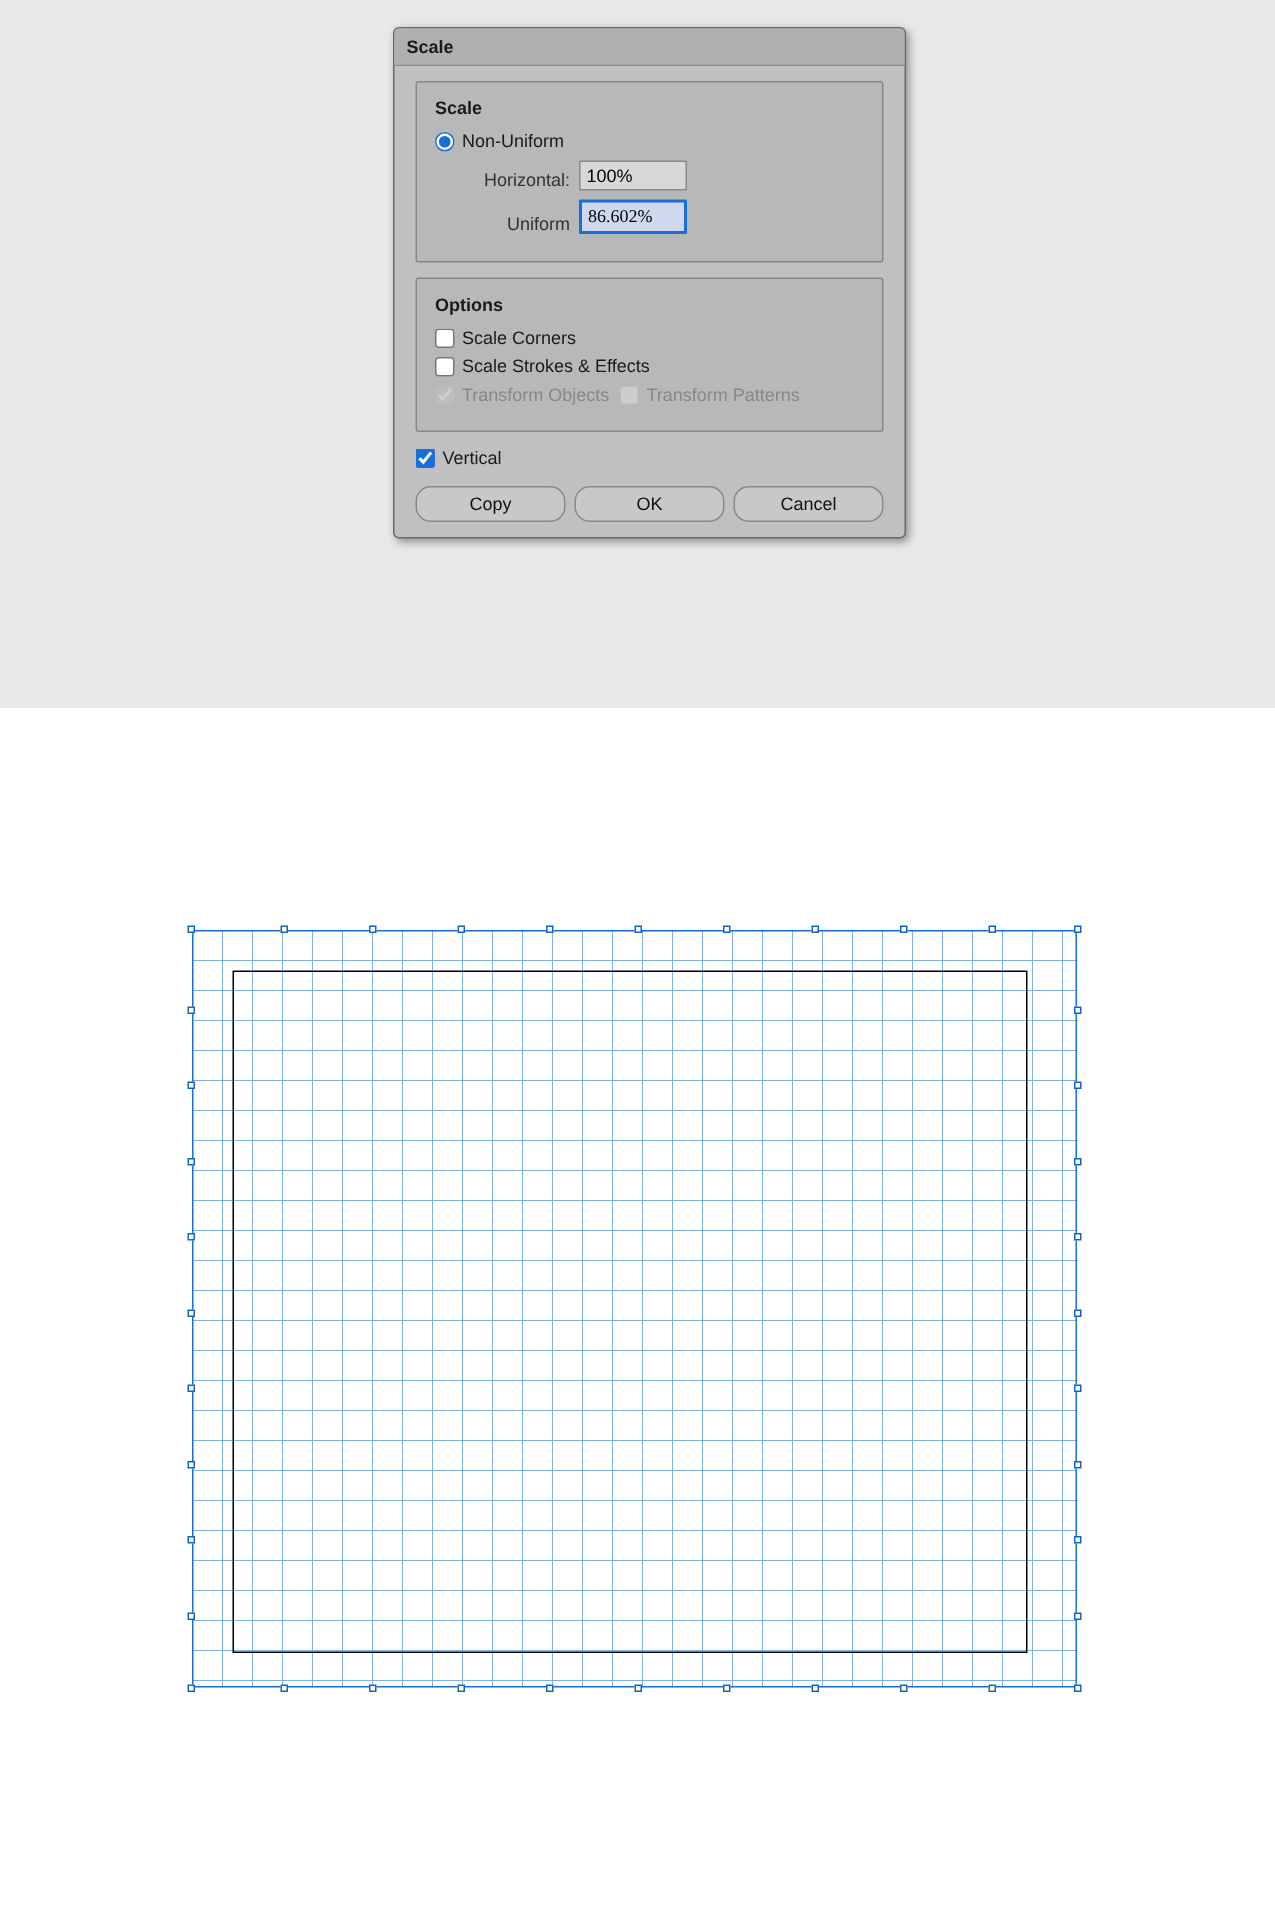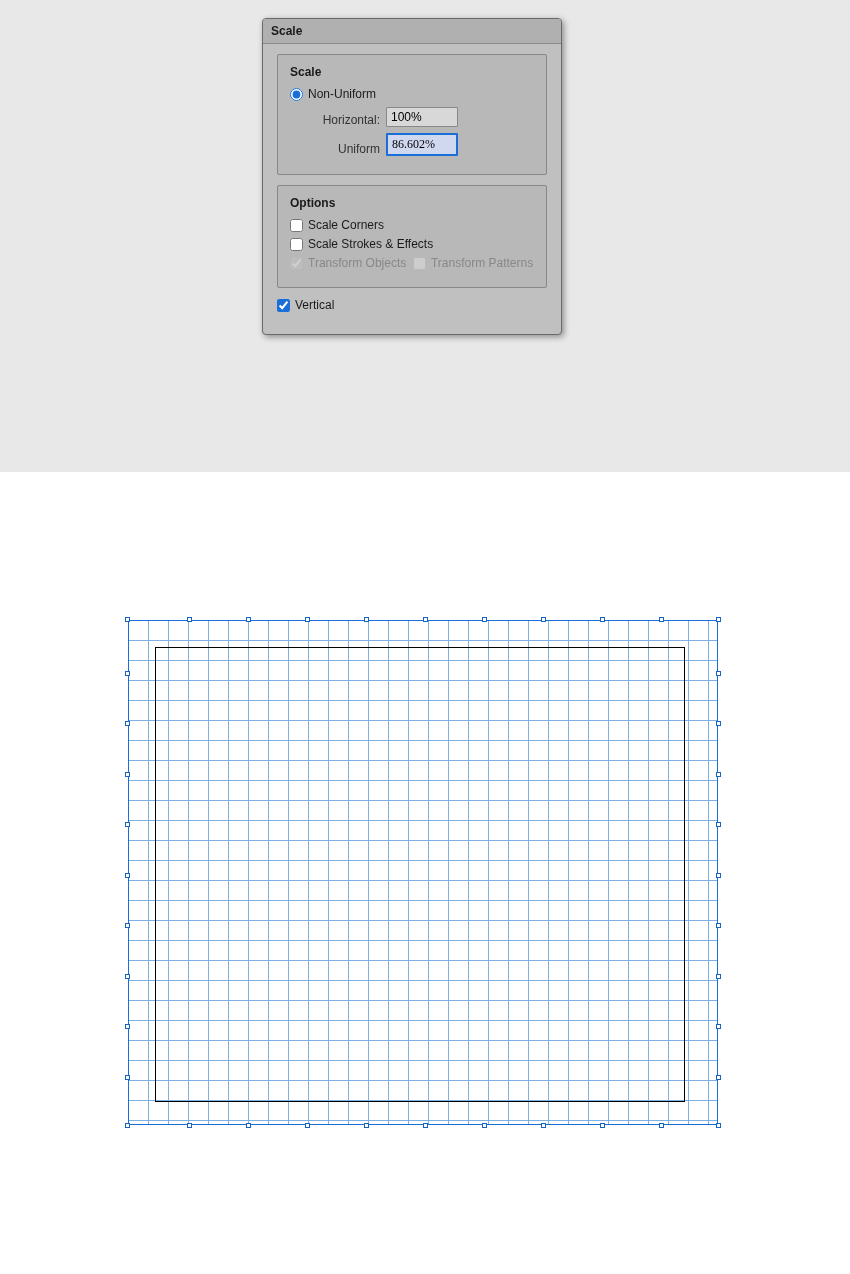--- a/index.html
+++ b/index.html
@@ -73,21 +73,21 @@
       height: 455px;
       border: 1.5px solid #000000;
       background: transparent;
     }
 
     
     .dialog {
       position: absolute;
       top: 18px;
       left: 262px;
-      width: 300px;
+      width: 342px;
       background: #c0c0c0;
       border: 1.5px solid #6a6a6a;
       border-radius: 4px;
       box-shadow: 2px 2px 6px rgba(0,0,0,0.4);
     }
 
     .dialog-titlebar {
       background: #b0b0b0;
       border-bottom: 1px solid #888;
       padding: 5px 8px;
@@ -319,15 +319,20 @@
         <input type="checkbox" disabled="" style="">
         <span>Transform Patterns</span>
       </div>
     </div>
 
     <div class="preview-row">
       <input type="checkbox" checked="" style="">
       <span>Vertical</span>
     </div>
 
+    <div class="button-row">
+      <button class="btn">Copy</button>
+      <button class="btn">OK</button>
+      <button class="btn">Cancel</button>
+    </div>
 
   </div>
 </div>
 
 </body></html>

